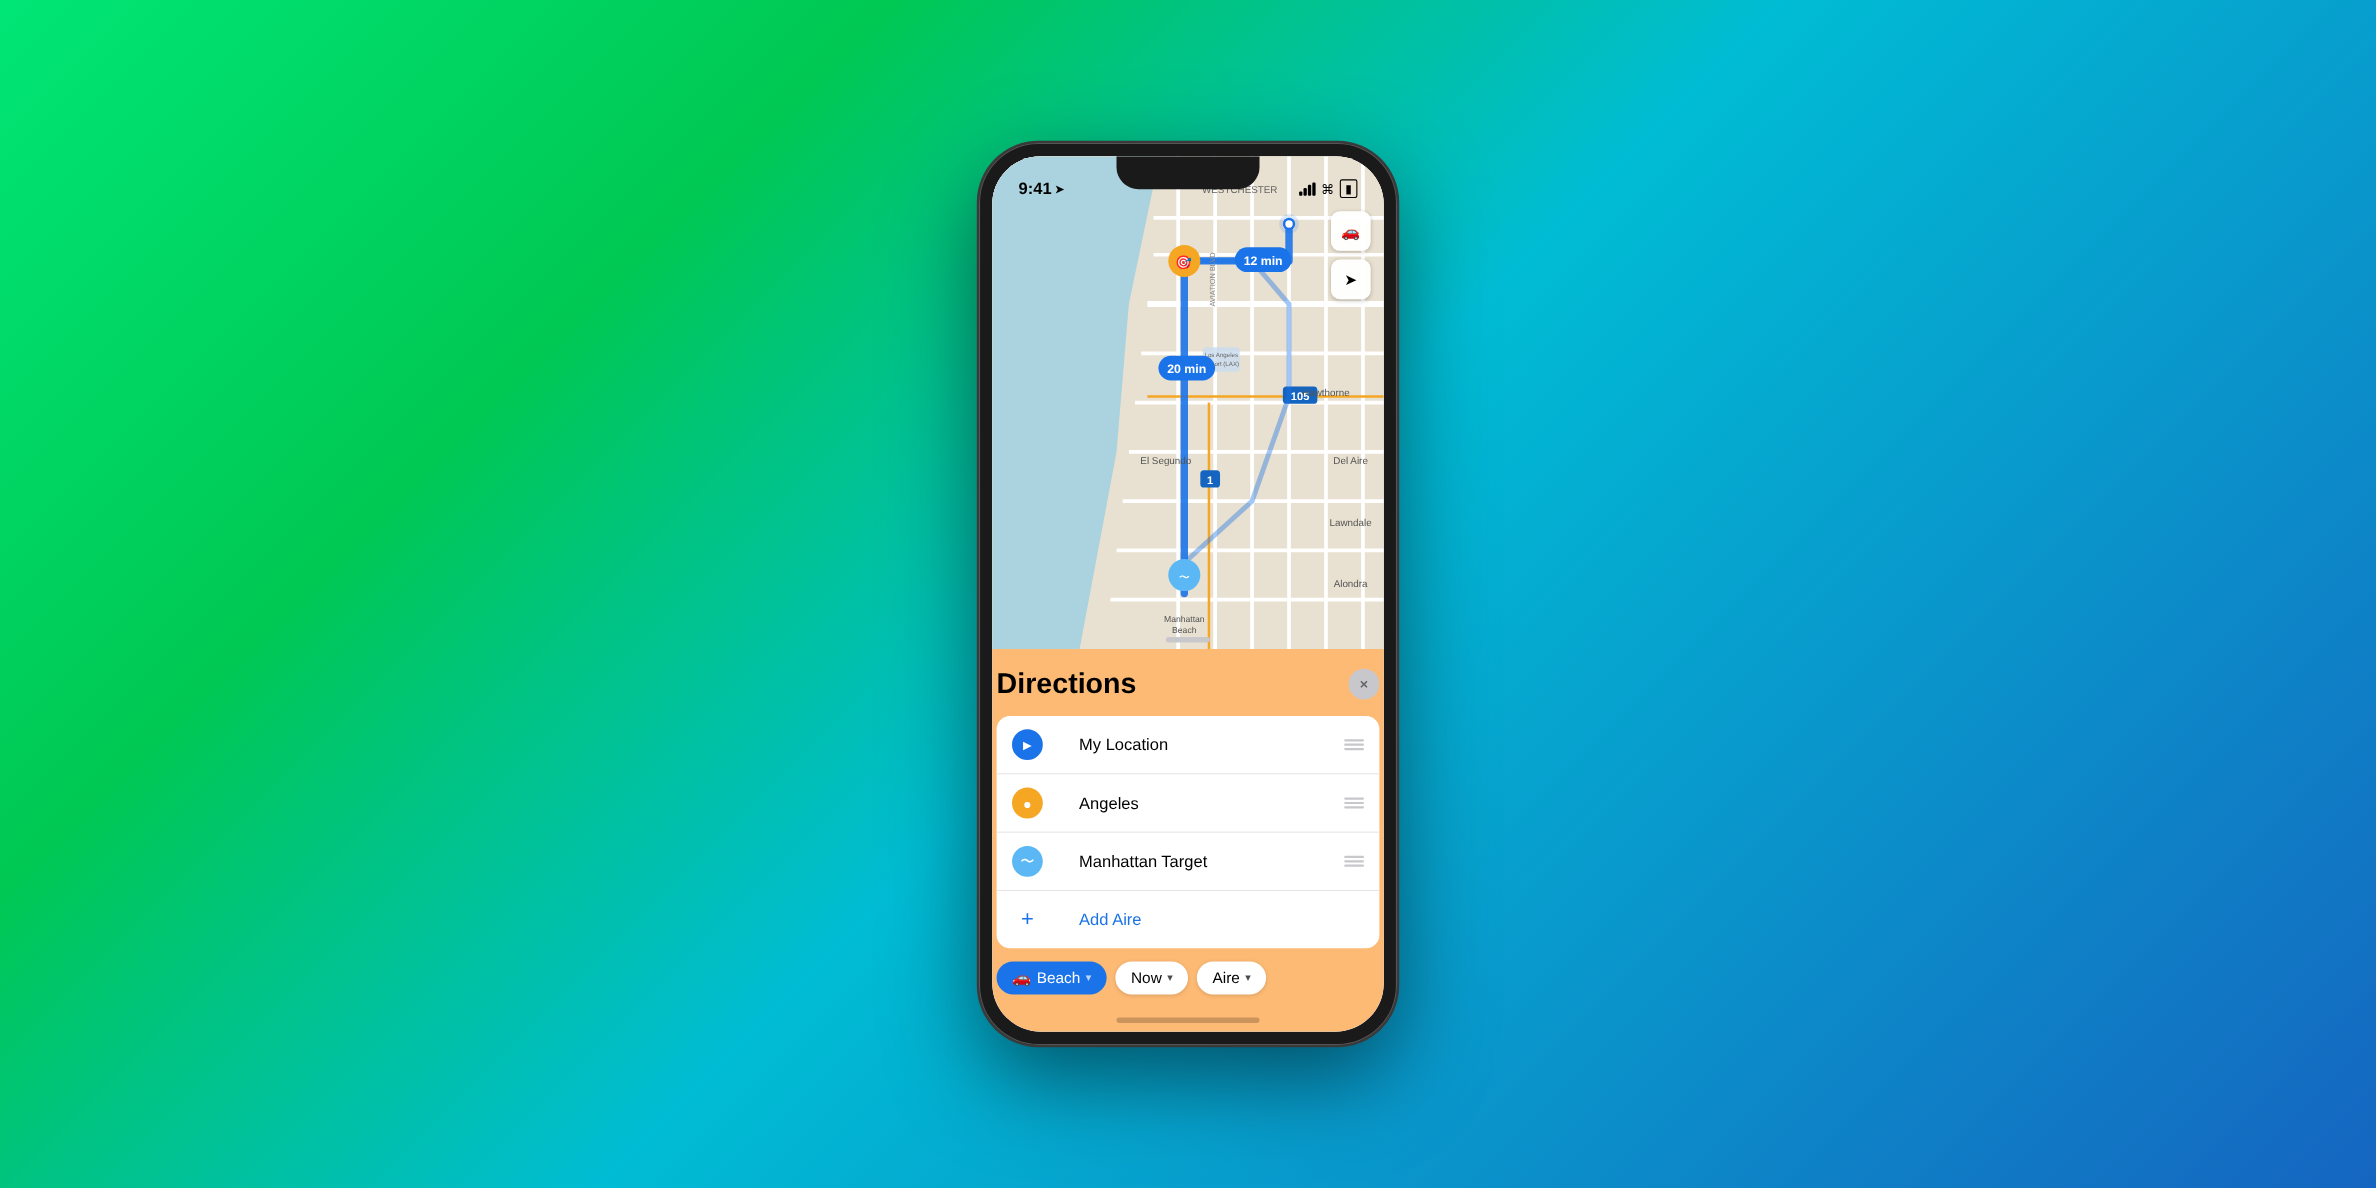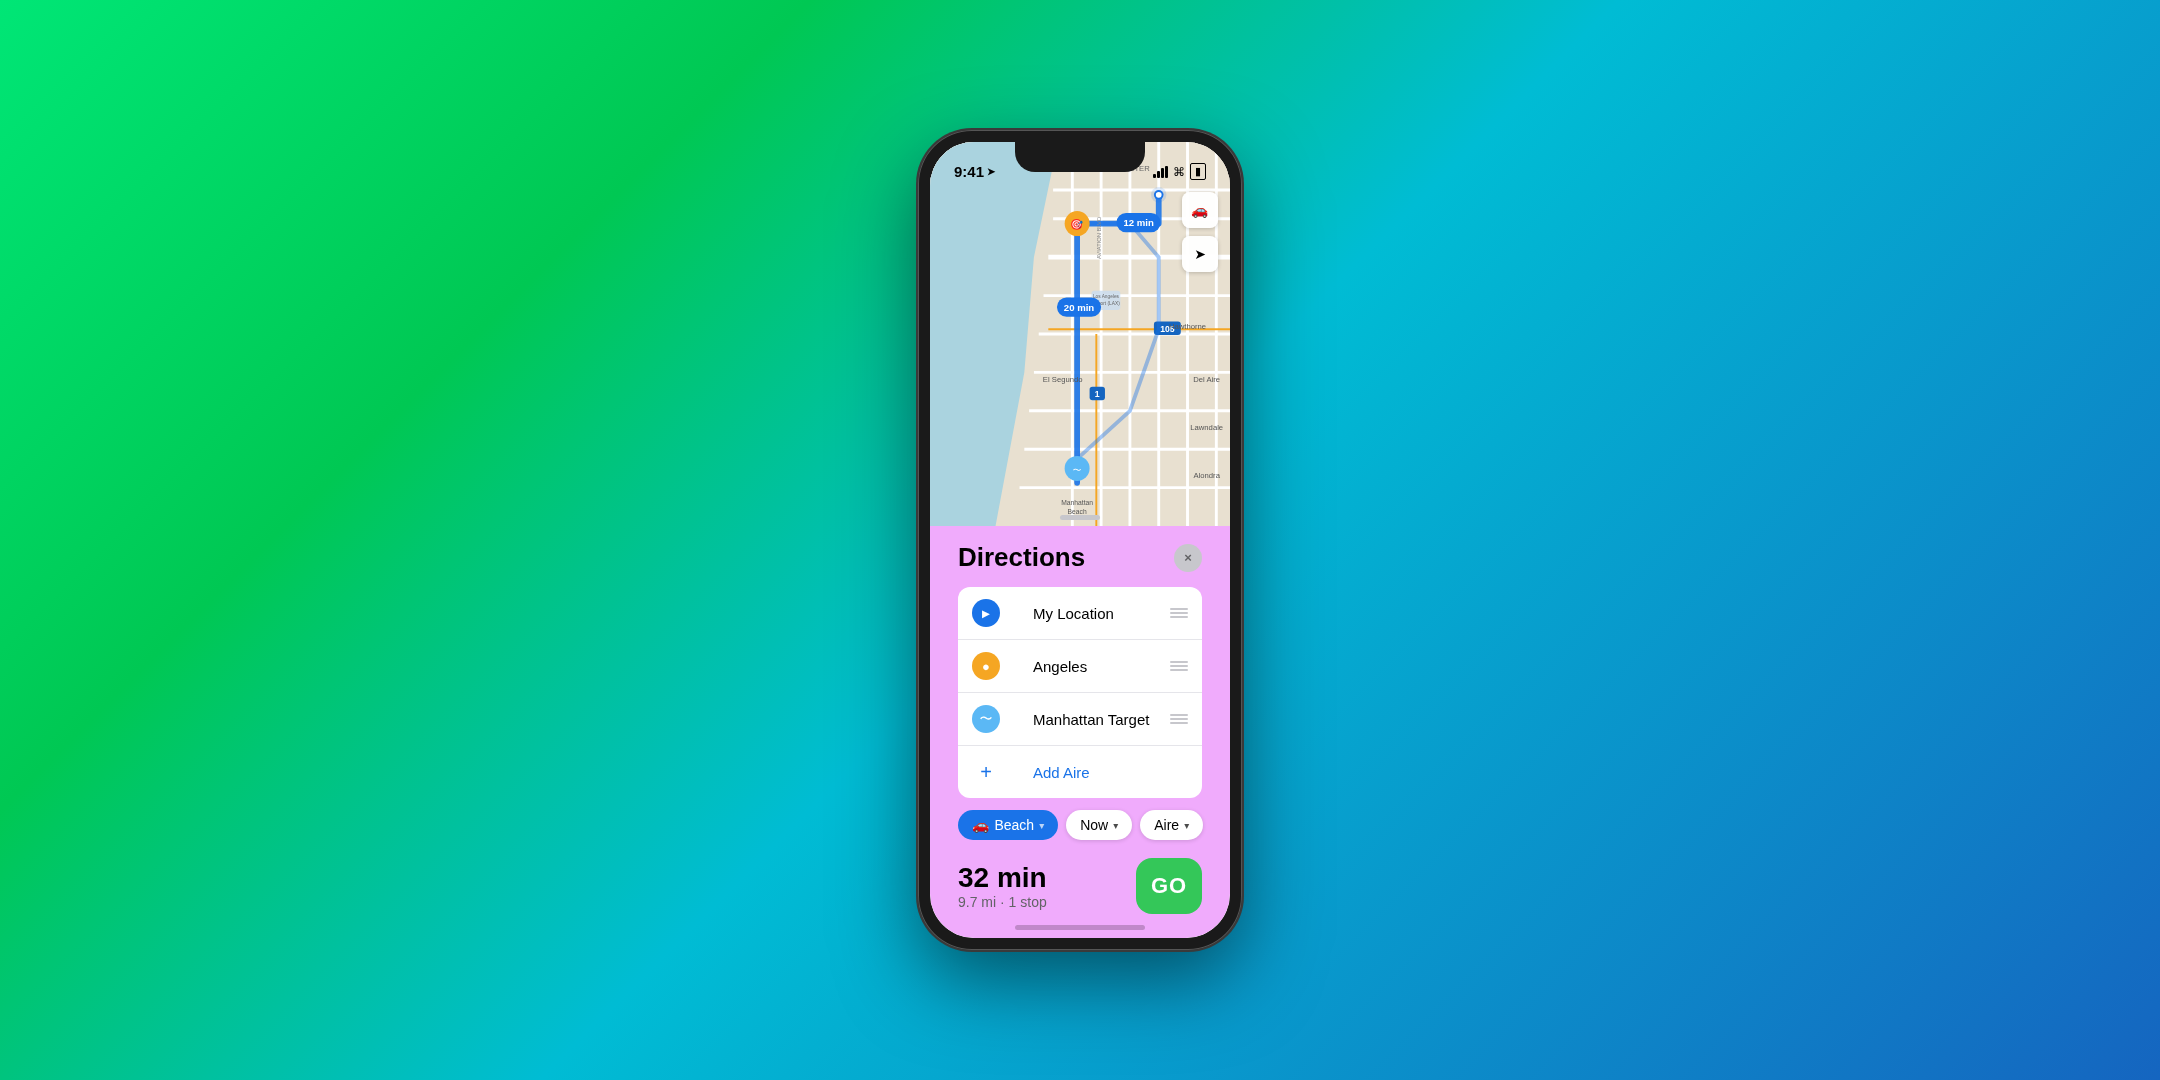--- a/index.html
+++ b/index.html
@@ -7,21 +7,21 @@
       width: 2160px;
       height: 1080px;
       background: linear-gradient(135deg, #00e676 0%, #00c853 25%, #00bcd4 50%, #1565c0 100%);
       display: flex;
       align-items: center;
       justify-content: center;
       font-family: -apple-system, BlinkMacSystemFont, 'SF Pro Display', 'Helvetica Neue', Arial, sans-serif;
     }
     .phone-wrapper {
       position: relative;
-      width: 324px;
+      width: 380px;
       height: 820px;
     }
     .phone-frame {
       position: absolute;
       inset: 0;
       background: #1a1a1a;
       border-radius: 54px;
       box-shadow: 0 0 0 2px #3a3a3a, 0 30px 80px rgba(0,0,0,0.5), inset 0 0 0 1px #555;
     }
     .phone-screen {
@@ -127,23 +127,23 @@
       display: flex;
       align-items: center;
       justify-content: center;
       box-shadow: 0 1px 4px rgba(0,0,0,0.2);
       font-size: 16px;
       cursor: pointer;
     }
 
     
     .directions-panel {
-      background: #f0abfc;
+      background: #fdba74;
       border-radius: 0 0 44px 44px;
-      padding: 16px 28px 20px;
+      padding: 16px 4px 20px;
       position: relative;
     }
     .panel-header {
       display: flex;
       align-items: center;
       justify-content: space-between;
       margin-bottom: 14px;
     }
     .directions-title {
       font-size: 26px;
@@ -442,24 +442,17 @@
         <button class="transport-btn secondary">
           <span>Now</span>
           <span class="chevron">▾</span>
         </button>
         <button class="transport-btn secondary">
           <span>Aire</span>
           <span class="chevron">▾</span>
         </button>
       </div>
 
-      <div class="summary-row">
-        <div class="summary-left">
-          <div class="summary-time">32 min</div>
-          <div class="summary-detail">9.7 mi · 1 stop</div>
-        </div>
-        <button class="go-btn">GO</button>
-      </div>
     </div>
 
     <div class="home-indicator"></div>
   </div>
 </div>
 
 </body></html>

